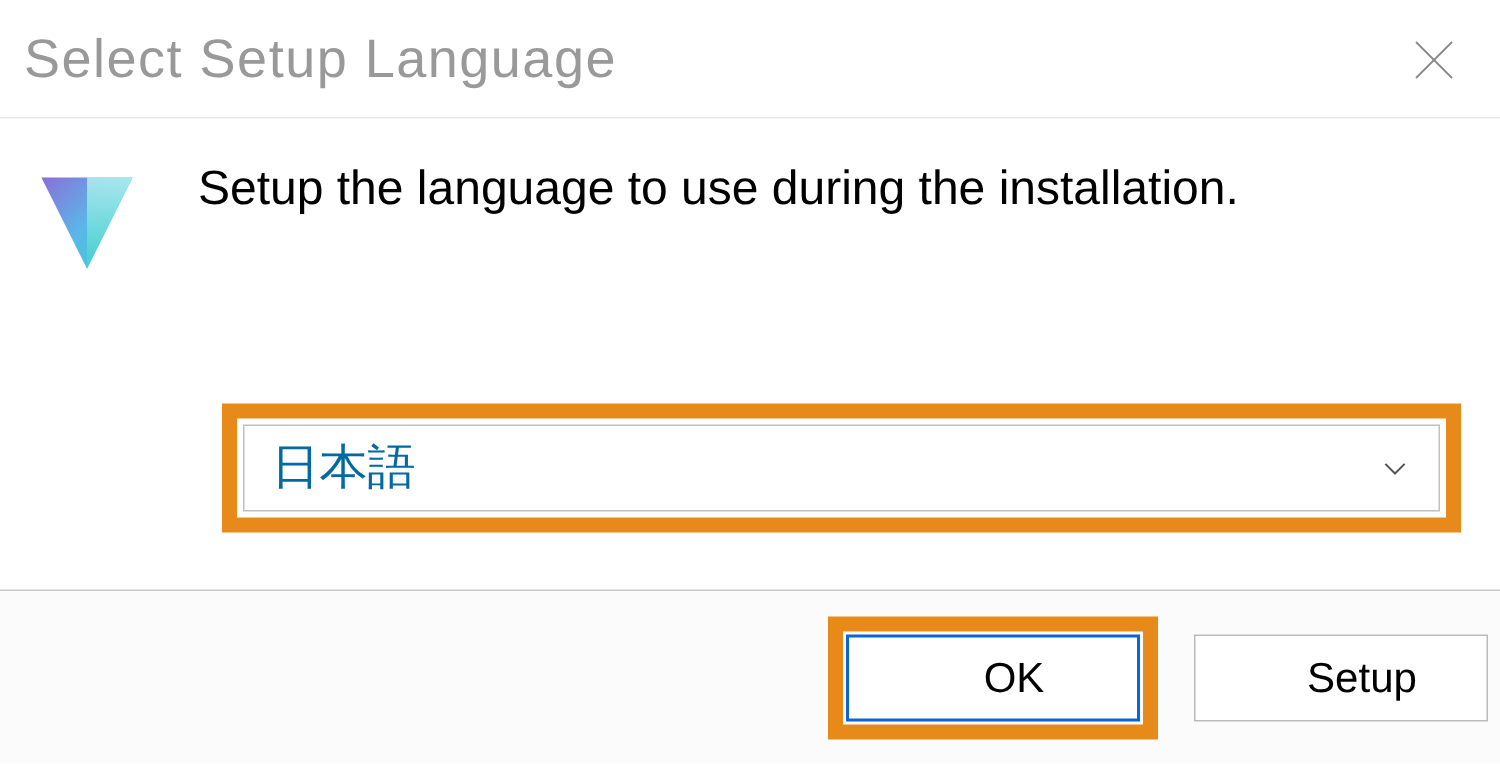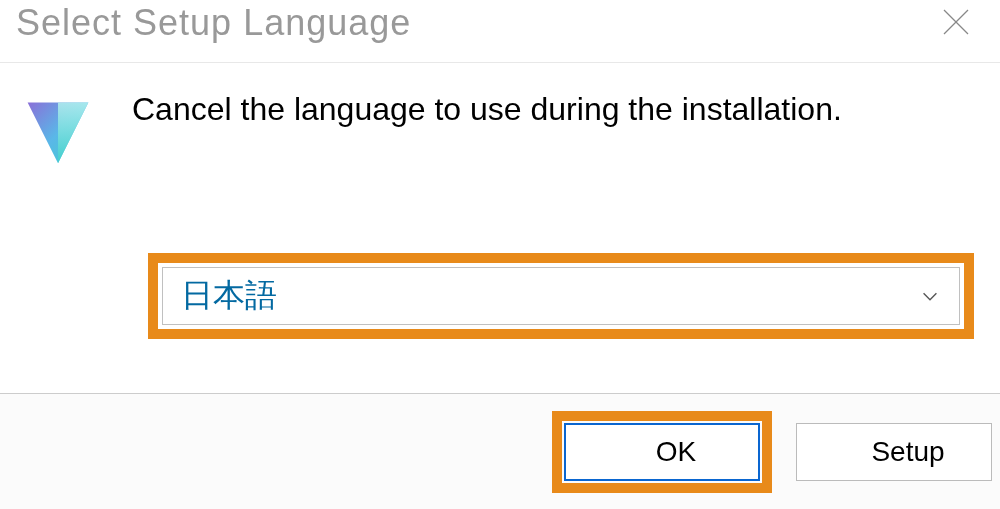--- a/index.html
+++ b/index.html
@@ -10,22 +10,22 @@
     body {
       font-family: "Segoe UI", Arial, sans-serif;
       background: #ffffff;
       width: 1000px;
       height: 509px;
       overflow: hidden;
     }
     .titlebar {
       display: flex;
       justify-content: space-between;
-      align-items: flex-start;
-      padding: 2px 24px 18px 16px;
+      align-items: flex-end;
+      padding: 18px 24px 18px 16px;
       background: #ffffff;
       border-bottom: 1px solid #e8e8e8;
     }
     .titlebar-title {
       font-size: 36px;
       font-weight: 400;
       color: #999999;
       letter-spacing: 1px;
     }
     .close-btn {
@@ -158,21 +158,21 @@
           </linearGradient>
           <linearGradient id="g2" x1="0%" y1="0%" x2="0%" y2="100%">
             <stop offset="0%" stop-color="#b4f0ee"></stop>
             <stop offset="100%" stop-color="#3fd0cc"></stop>
           </linearGradient>
         </defs>
         <path d="M 10 15 L 90 15 L 50 95 Z" fill="url(#g1)"></path>
         <path d="M 50 15 L 90 15 L 50 95 Z" fill="url(#g2)" opacity="0.85"></path>
       </svg>
     </div>
-    <div class="instruction-text">Cancel the language to use during the installation.</div>
+    <div class="instruction-text">Setup the language to use during the installation.</div>
   </div>
 
   <div class="dropdown-wrap">
     <div class="dropdown-highlight">
       <div class="dropdown">
         <span class="dropdown-value">日本語</span>
         <span class="chevron">
           <svg viewBox="0 0 24 24">
               <polyline points="5 9 12 16 19 9"></polyline>
             </svg>

